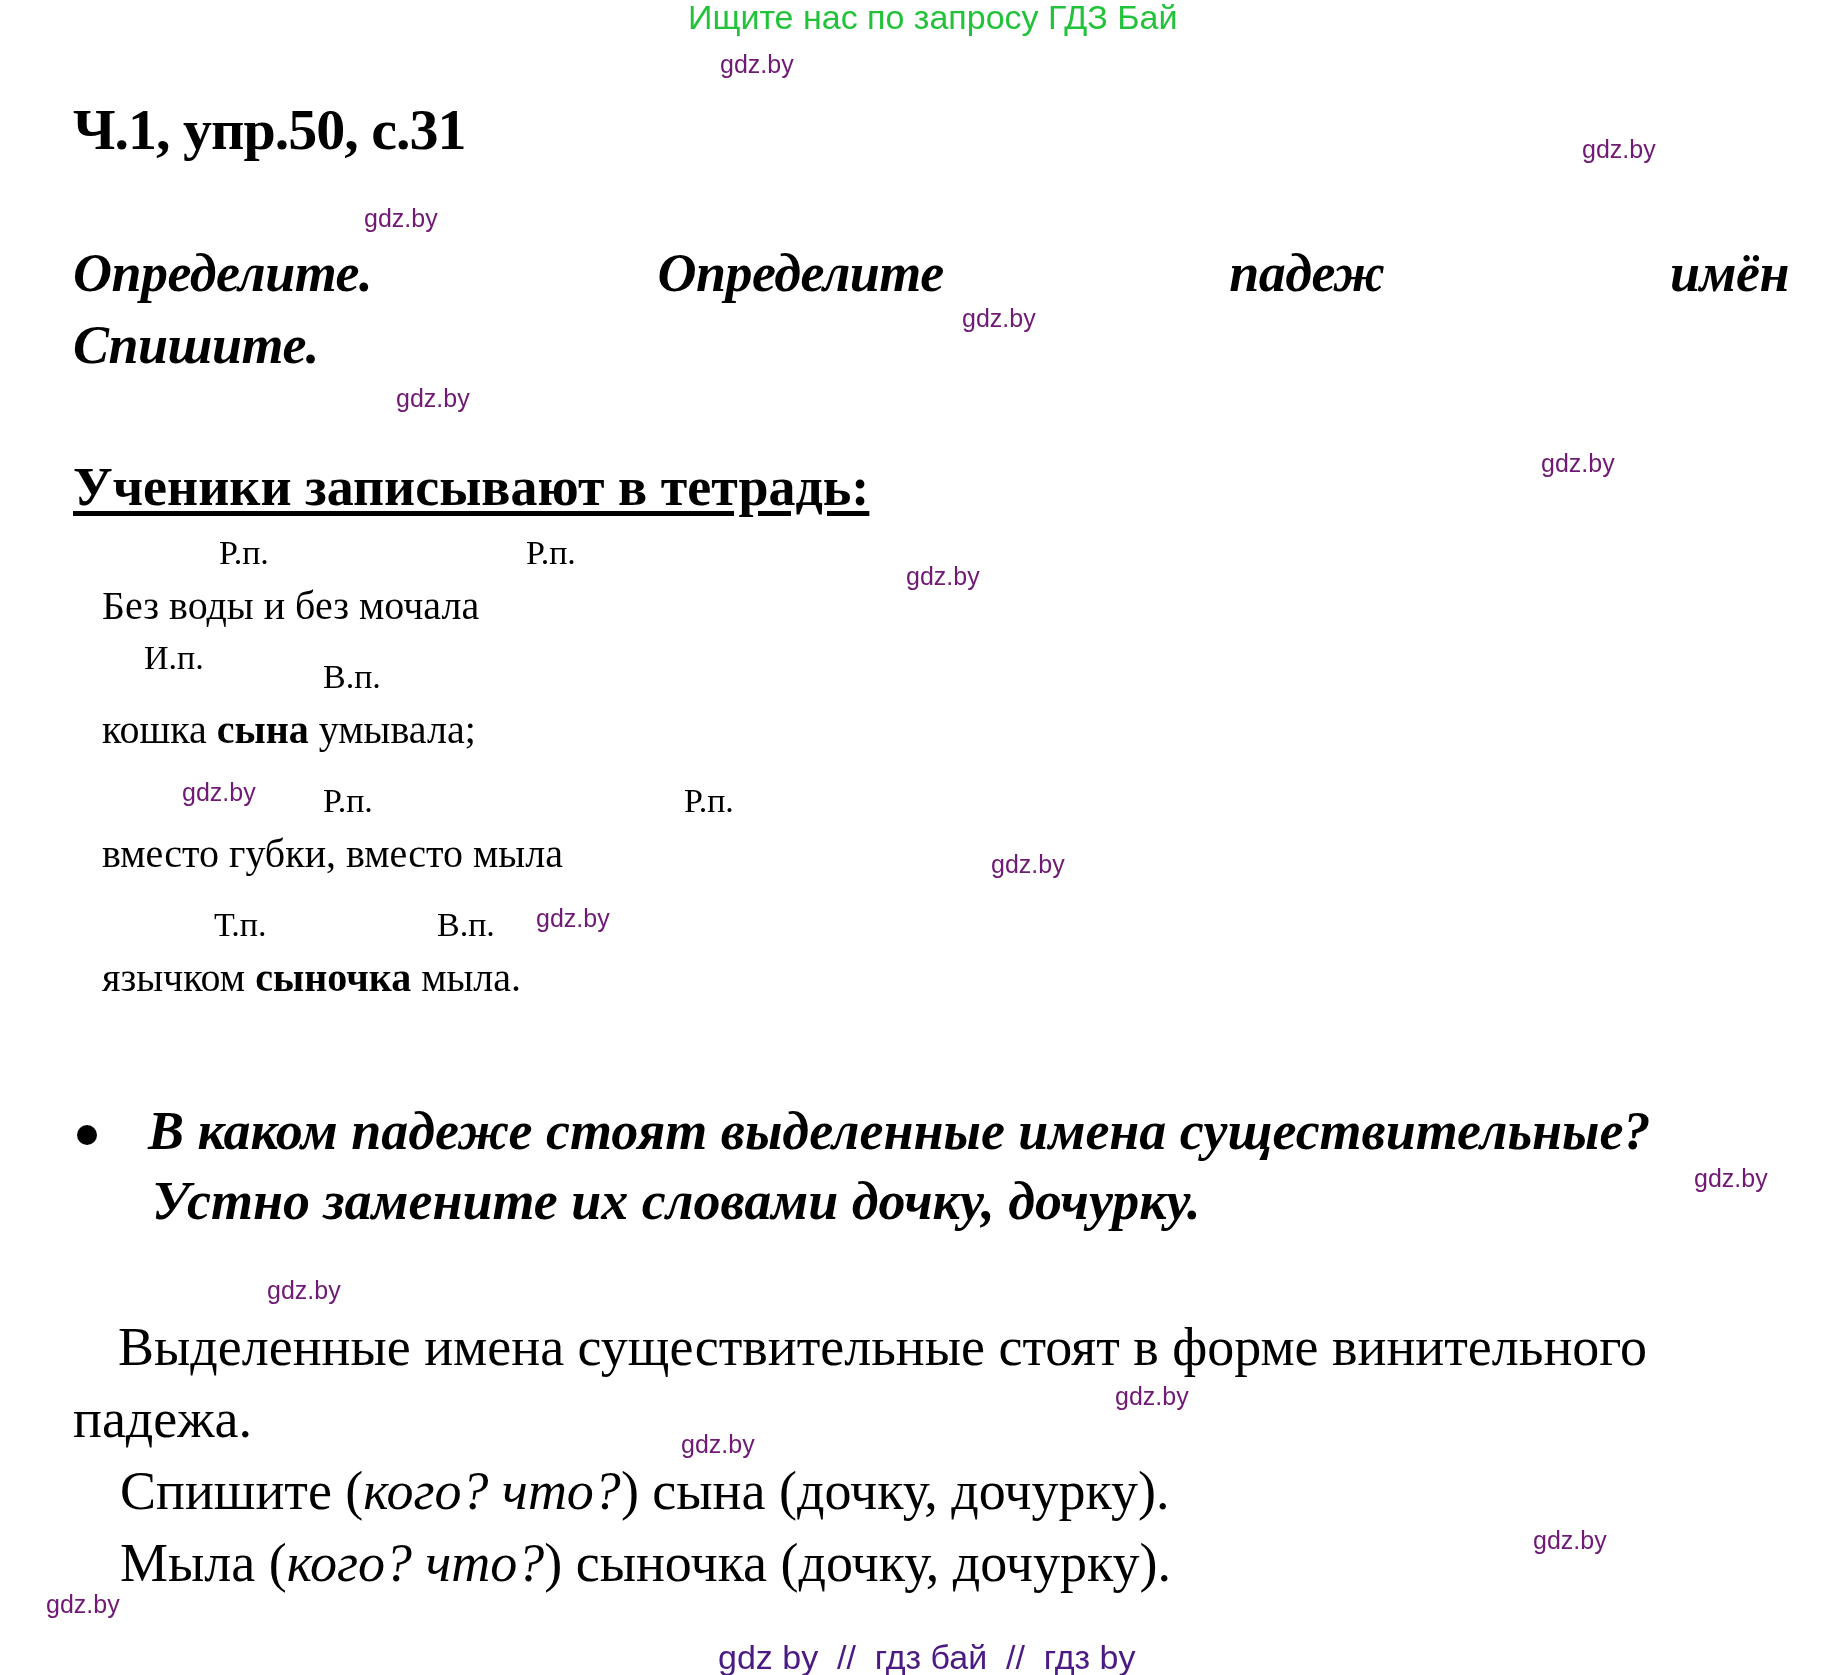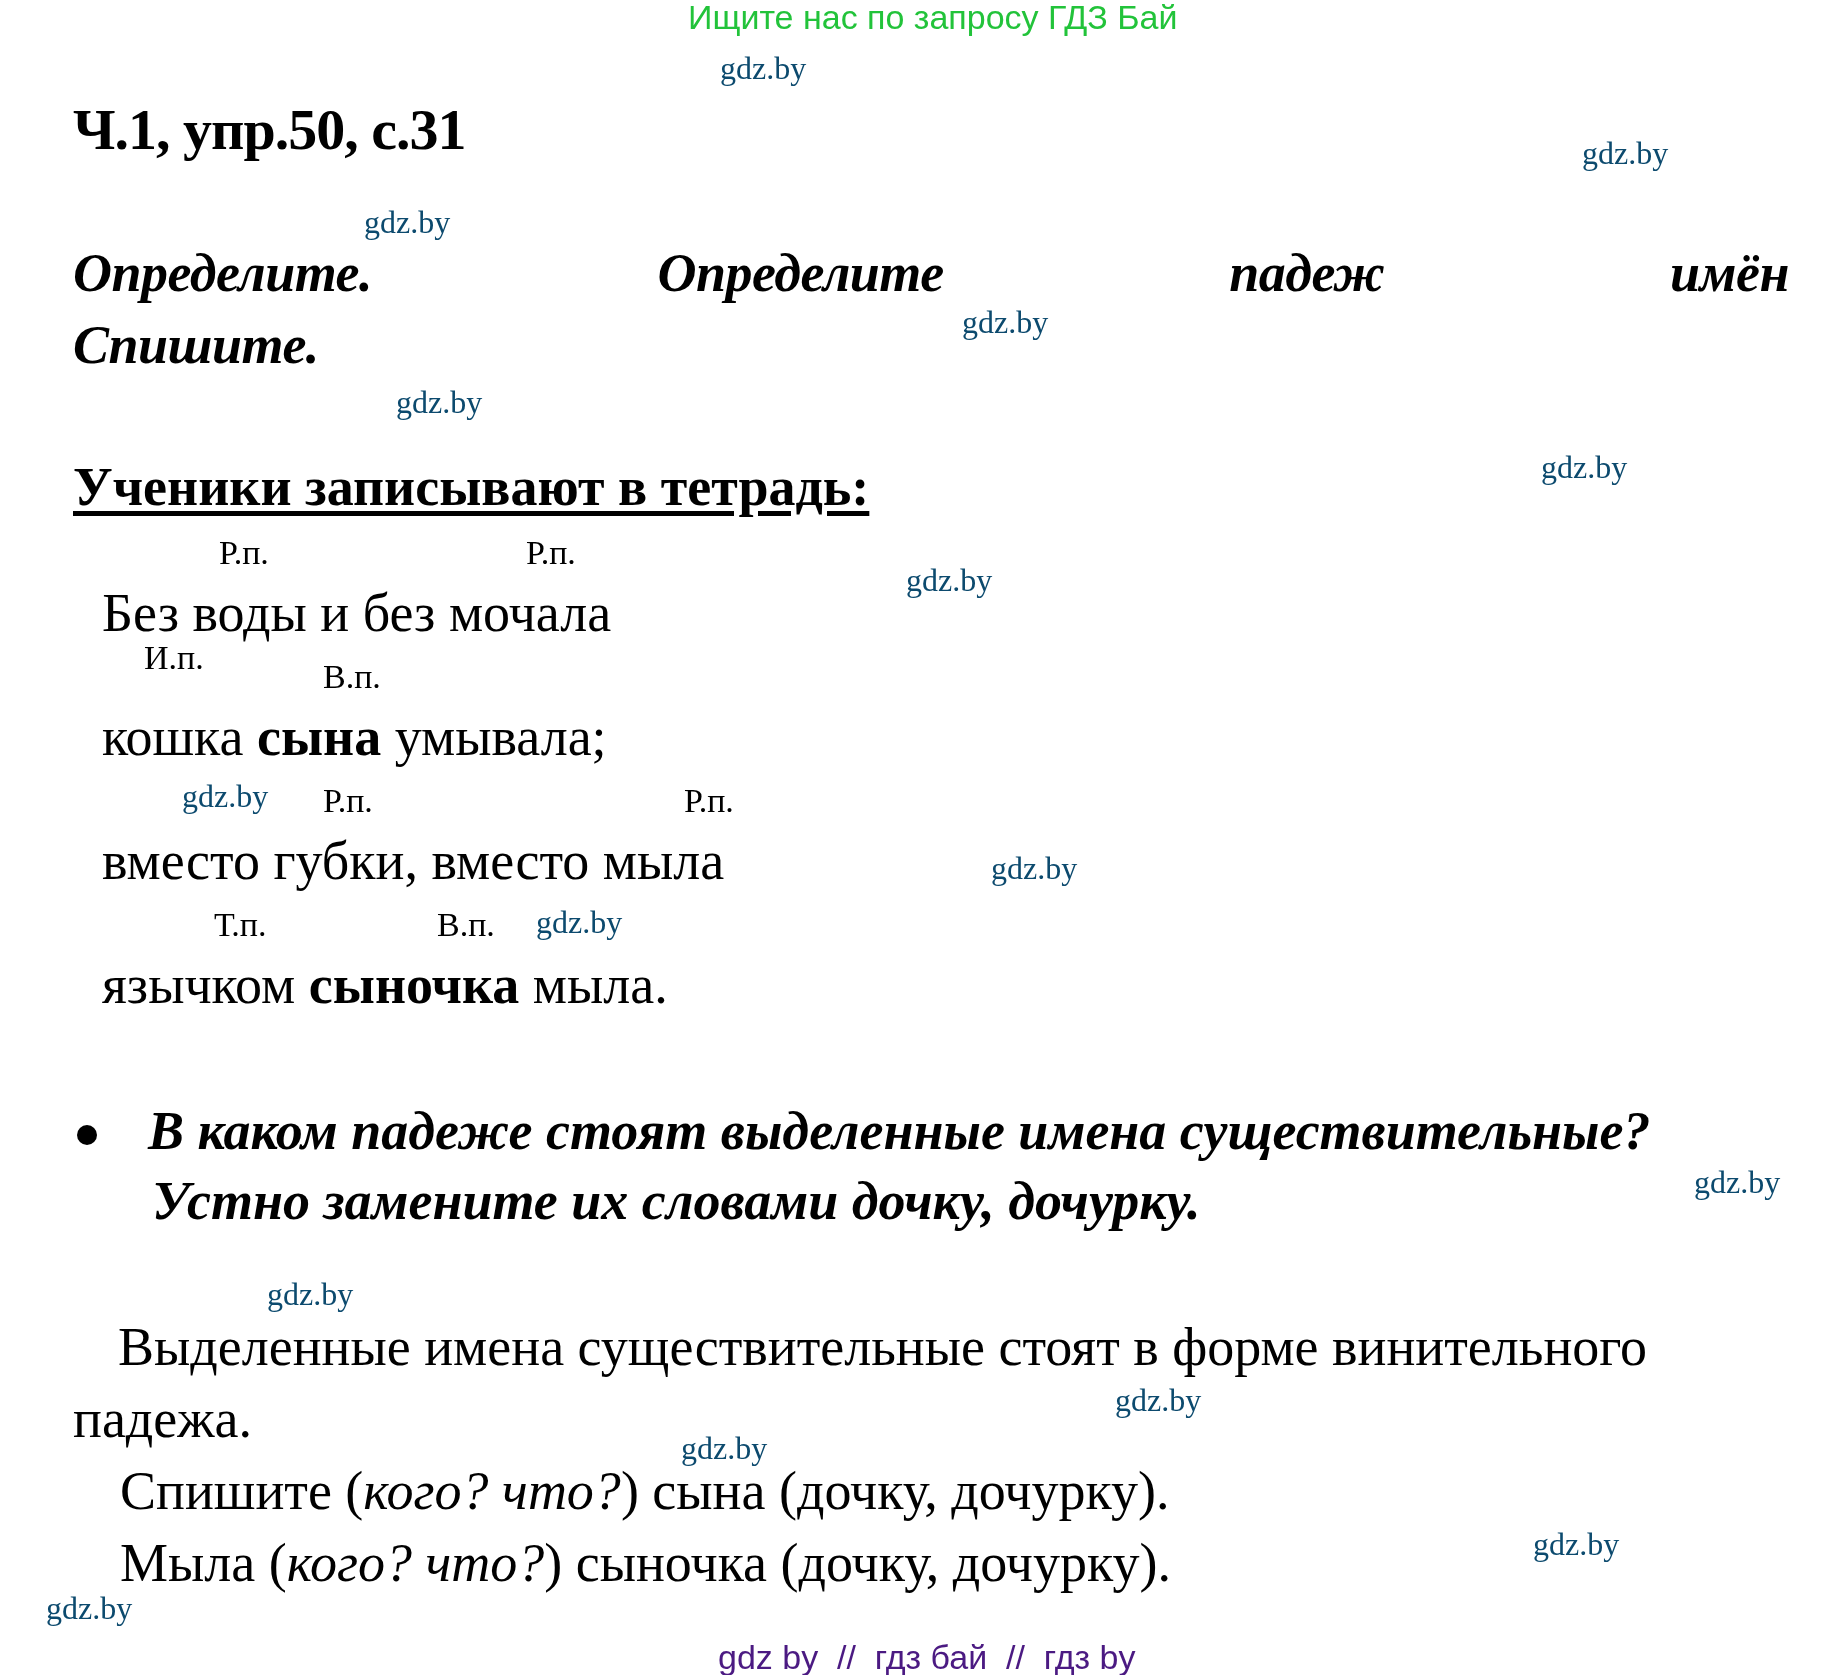--- a/index.html
+++ b/index.html
@@ -1,27 +1,27 @@
 <!DOCTYPE html>
 <html><head>
 <meta charset="utf-8">
 <style>
   html, body { margin:0; padding:0; background:#ffffff; }
   body { width:1847px; height:1675px; position:relative; overflow:hidden; }
   .abs { position:absolute; white-space:nowrap; }
   .serif { font-family:"Liberation Serif", "DejaVu Serif", serif; color:#000; }
   .sans { font-family:"Liberation Sans", "DejaVu Sans", sans-serif; }
-  .wm { font-family:Liberation Serif, serif; font-size:32px; color:#0c4a6e; }
+  .wm { font-family:Liberation Sans, sans-serif; font-size:25px; color:#701a75; }
   .top-banner { font-size:34px; color:#22c33a; }
   .heading { font-size:58px; font-weight:bold; letter-spacing:-1px; }
   .task { font-size:54px; font-weight:bold; font-style:italic; letter-spacing:-0.5px; }
   .task-line { display:flex; justify-content:space-between; width:1716px; }
   .subhead { font-size:54px; font-weight:bold; text-decoration:underline; text-decoration-thickness:5px; text-underline-offset:6px; }
   .case { font-size:34px; }
-  .poem { font-size:54px; }
+  .poem { font-size:40px; }
   .poem b { font-weight:bold; }
   .q { font-size:54px; font-weight:bold; font-style:italic; }
   .bullet { width:20px; height:20px; border-radius:50%; background:#000; }
   .answer { font-size:54px; }
   .answer i { font-style:italic; }
   .footer { font-size:34px; color:#4b1a82; }
 </style>
 </head>
 <body>
 

